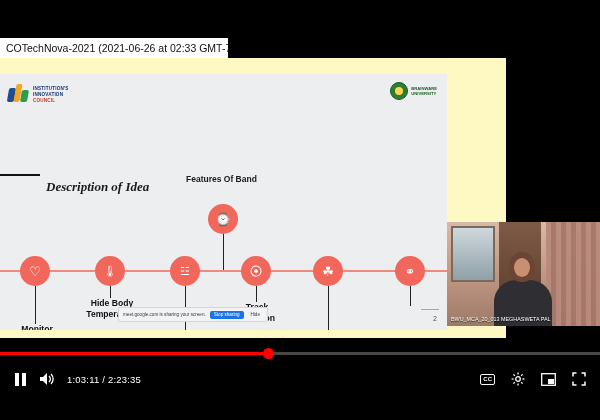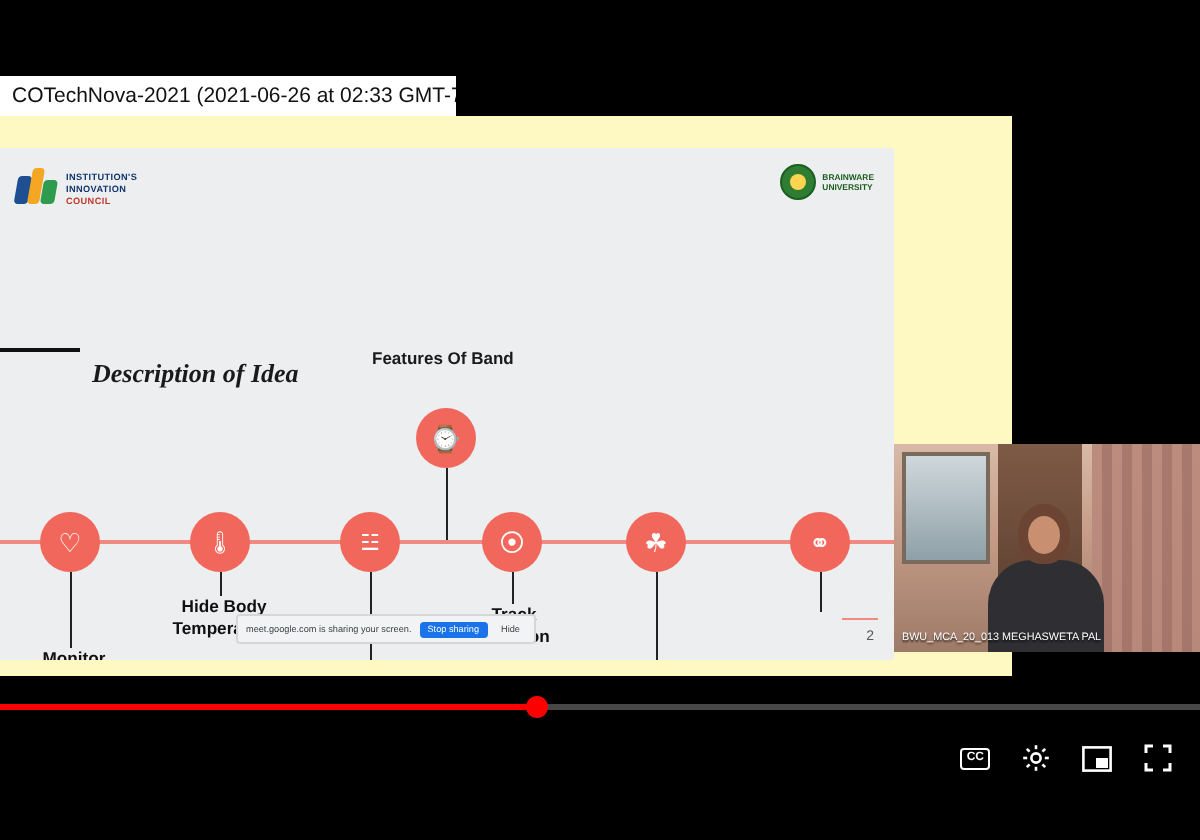--- a/index.html
+++ b/index.html
@@ -484,20 +484,36 @@
   </div>
 
   <div class="controls">
 
     <div class="progress">
       <div class="played" style="width: 44.6%;"></div>
       <div class="knob" style="left: 44.6%;"></div>
     </div>
 
     <div class="ctrl-row">
+      <div class="ctrl-left">
+        <span class="ic">
+          <svg width="13" height="15" viewBox="0 0 13 15" aria-hidden="true">
+            <rect x="1" y="1" width="4" height="13" fill="#fff"></rect>
+            <rect x="8" y="1" width="4" height="13" fill="#fff"></rect>
+          </svg>
+        </span>
+        <span class="ic">
+          <svg width="16" height="14" viewBox="0 0 16 14" aria-hidden="true">
+            <polygon points="1,5 4,5 8,1 8,13 4,9 1,9" fill="#fff"></polygon>
+            <path d="M10 4 a4 4 0 0 1 0 6" stroke="#fff" stroke-width="1.3" fill="none"></path>
+            <path d="M12 2 a7 7 0 0 1 0 10" stroke="#fff" stroke-width="1.3" fill="none"></path>
+          </svg>
+        </span>
+        <span class="time">1:03:11 / 2:23:35</span>
+      </div>
 
       <div class="ctrl-right">
         <span class="cc-box">CC</span>
         <span class="ic">
           <svg width="14" height="14" viewBox="0 0 14 14" aria-hidden="true">
             <circle cx="7" cy="7" r="2.3" fill="none" stroke="#fff" stroke-width="1.3"></circle>
             <g stroke="#fff" stroke-width="1.3">
               <line x1="7" y1="0.6" x2="7" y2="2.6"></line>
               <line x1="7" y1="11.4" x2="7" y2="13.4"></line>
               <line x1="0.6" y1="7" x2="2.6" y2="7"></line>

